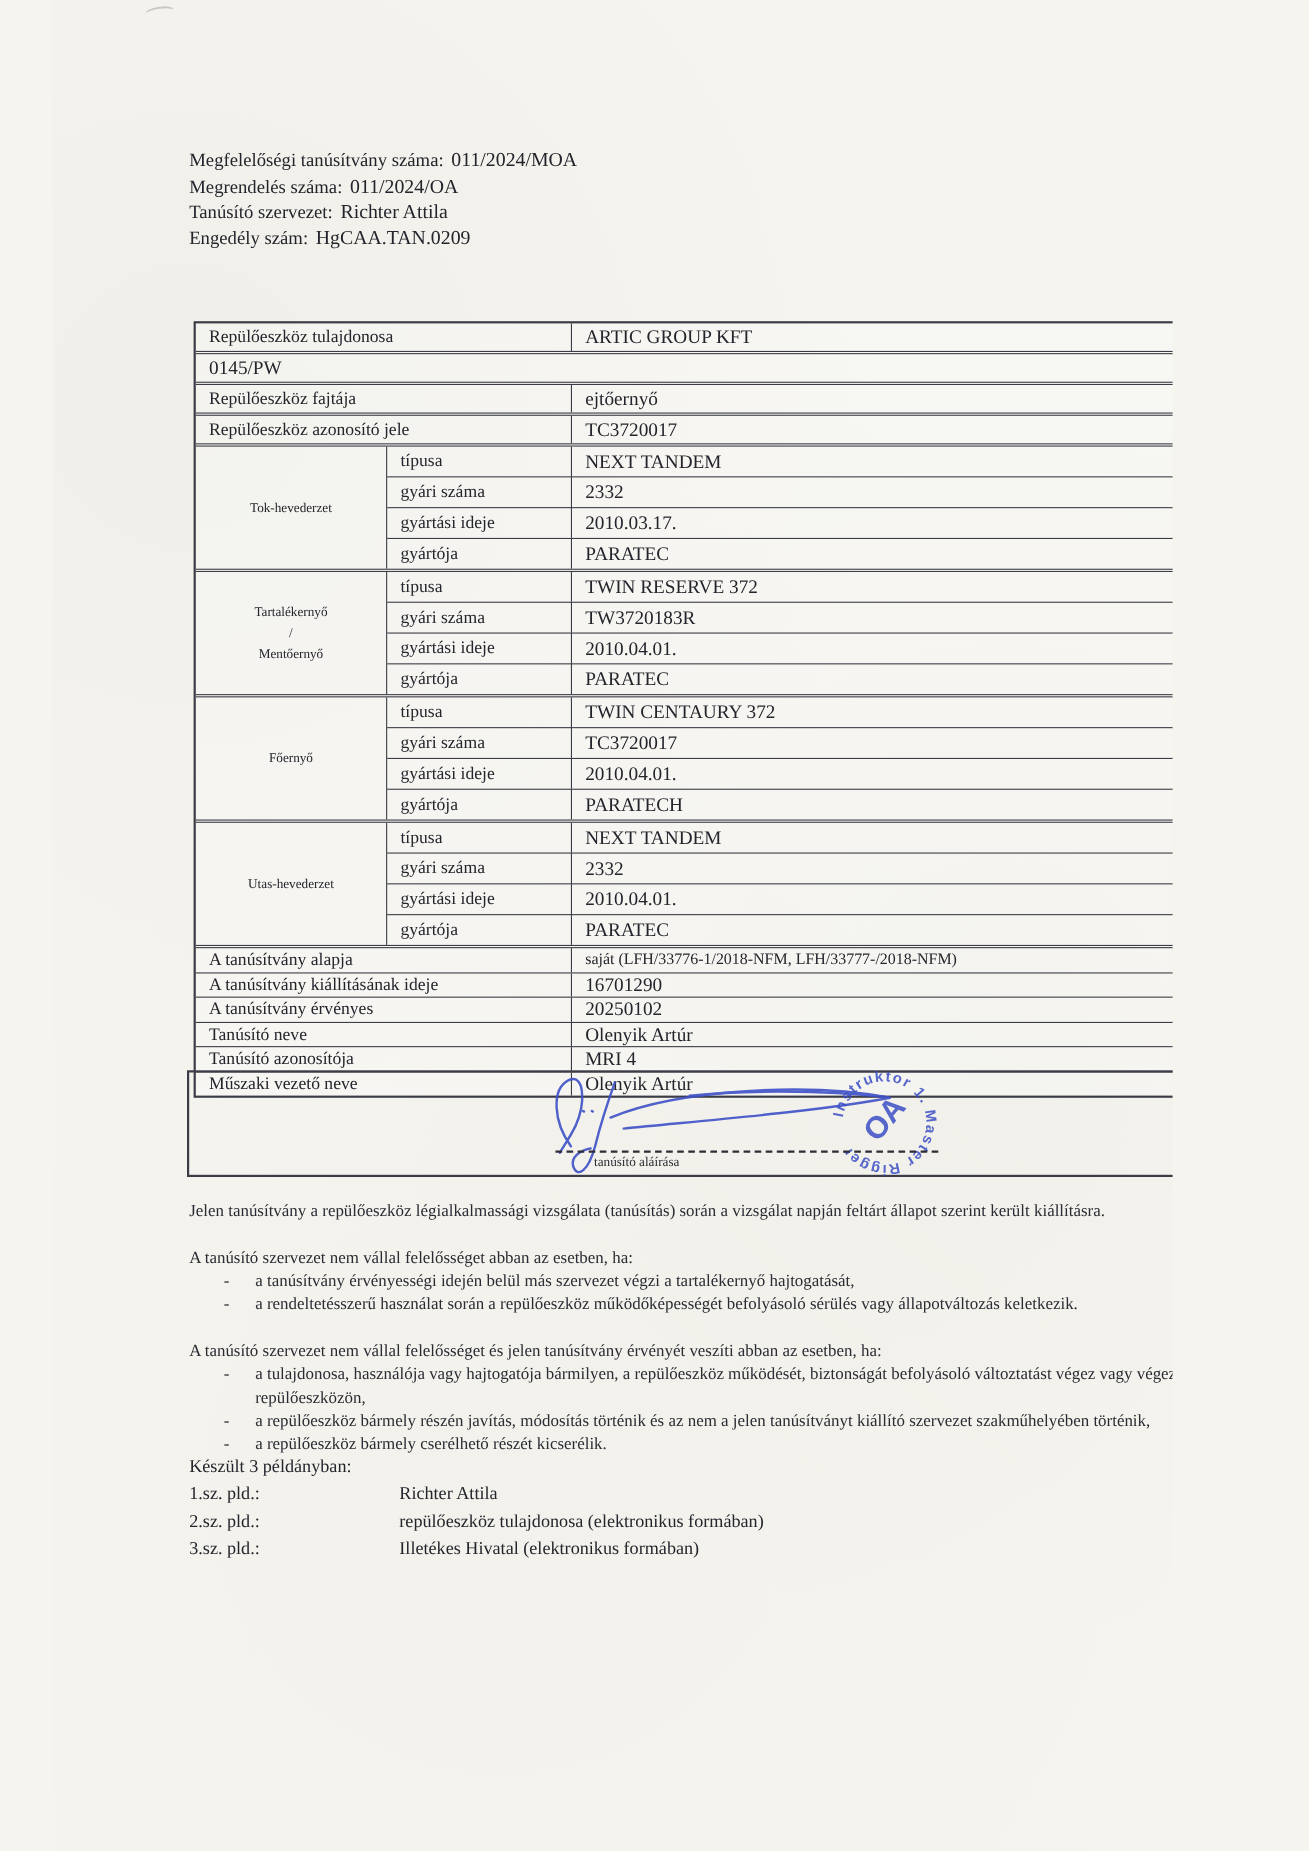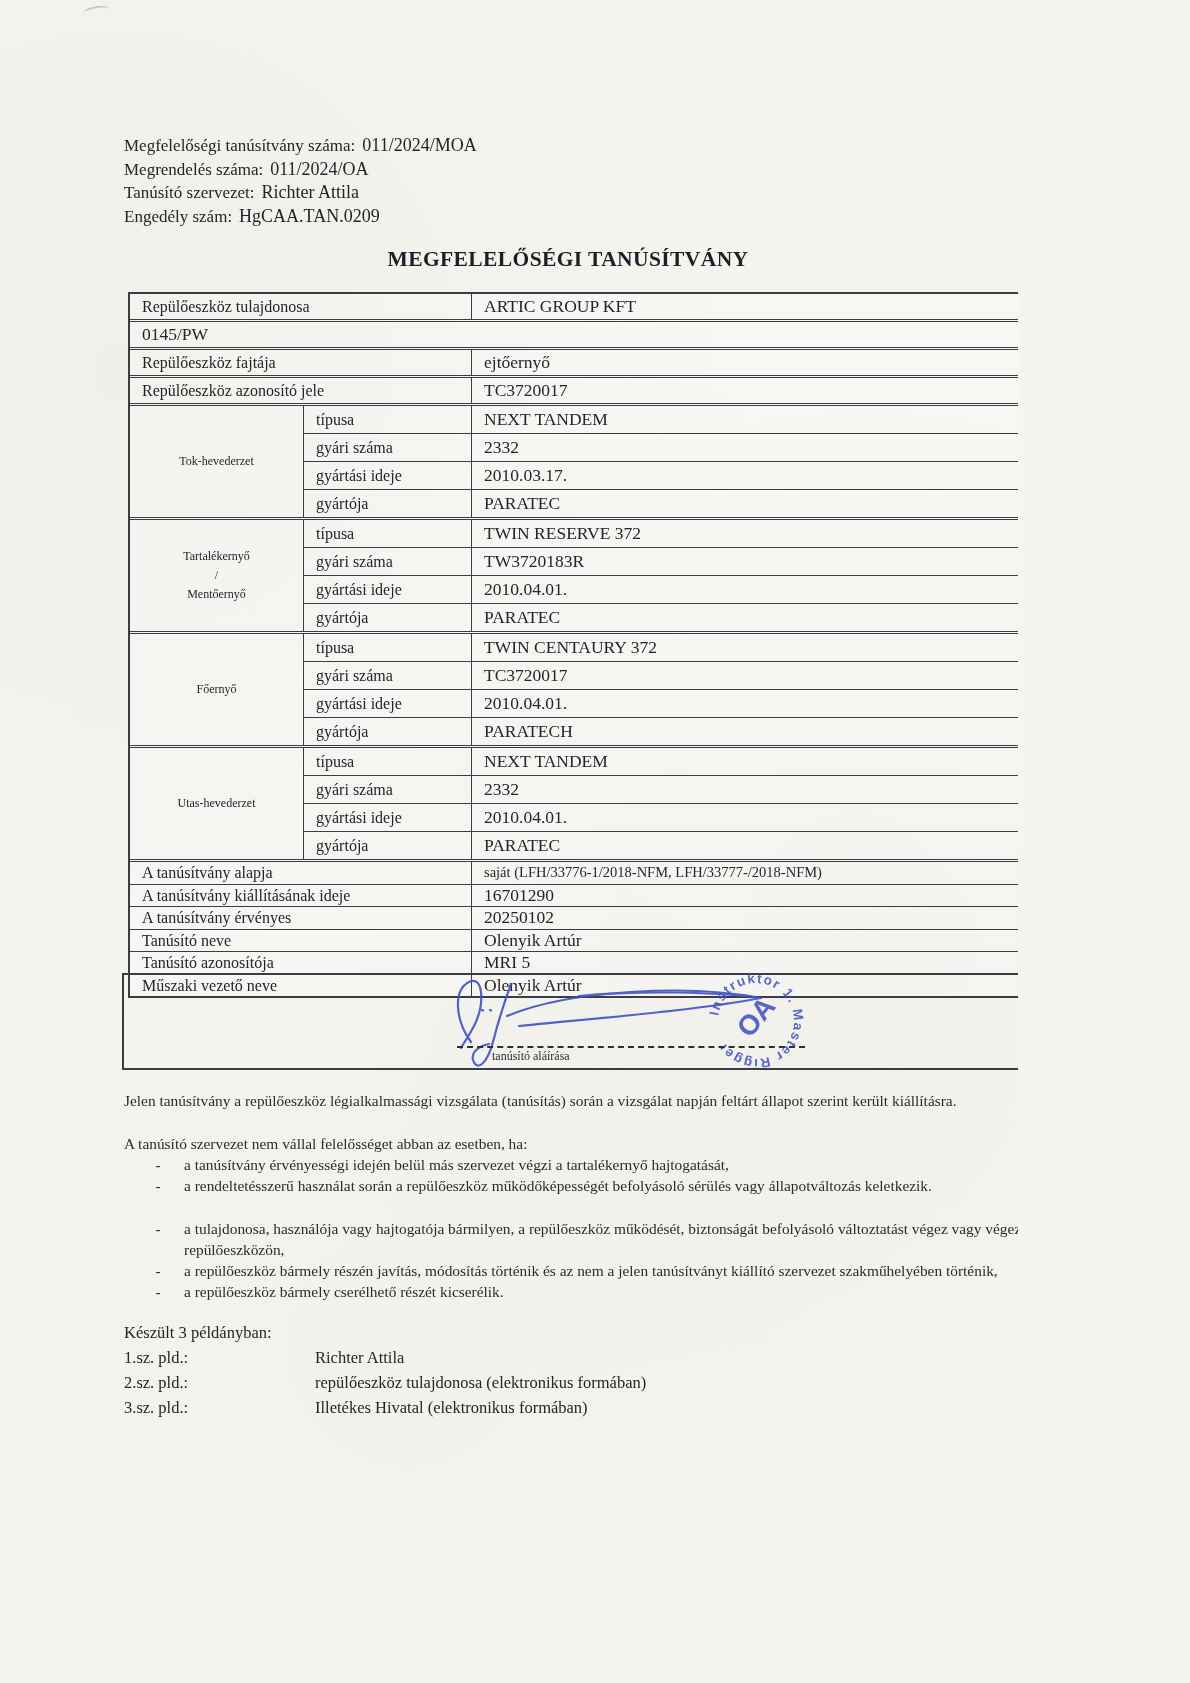--- a/index.html
+++ b/index.html
@@ -9,20 +9,21 @@
     font-family:"Liberation Serif", serif;
     color:#24242c;
   }
   .page {
     position:relative; width:1018px; height:1683px; overflow:hidden;
     background:
       radial-gradient(circle at 12% 22%, rgba(195,195,183,.10), transparent 40%),
       radial-gradient(circle at 85% 55%, rgba(200,200,188,.08), transparent 45%),
       radial-gradient(circle at 40% 80%, rgba(205,205,195,.07), transparent 50%),
       #f5f4ef;
+    margin-left: 48px;
   }
   .scan-mark { position:absolute; left:84px; top:6px; width:26px; height:8px;
     border-top:2px solid rgba(120,120,120,.35); transform:rotate(-8deg); border-radius:50%; }
 
   
   .header-block { position:absolute; left:124px; top:134px; font-size:17px; line-height:22.5px; }
   .hline .hval { font-size:18px; margin-left:7px; }
 
   
   .title { position:absolute; top:247px; left:128px; width:880px; text-align:center;
@@ -88,21 +89,20 @@
       <span>Megrendelés száma:</span><span class="hval">011/2024/OA</span>
     </div>
     <div class="hline">
       <span>Tanúsító szervezet:</span><span class="hval">Richter Attila</span>
     </div>
     <div class="hline">
       <span>Engedély szám:</span><span class="hval">HgCAA.TAN.0209</span>
     </div>
   </div>
 
-  <div class="title">MEGFELELŐSÉGI TANÚSÍTVÁNY</div>
 
   <div class="cert-table">
 
     <div class="trow">
       <div class="cell lab">Repülőeszköz tulajdonosa</div>
       <div class="cell val">ARTIC GROUP KFT</div>
     </div>
     <div class="trow sep-double">
       <div class="cell val">0145/PW</div>
     </div>
@@ -176,21 +176,21 @@
     <div class="trow frow sep-single">
       <div class="cell lab">A tanúsítvány érvényes</div>
       <div class="cell val">20250102</div>
     </div>
     <div class="trow frow sep-single">
       <div class="cell lab">Tanúsító neve</div>
       <div class="cell val">Olenyik Artúr</div>
     </div>
     <div class="trow frow sep-single">
       <div class="cell lab">Tanúsító azonosítója</div>
-      <div class="cell val">MRI 5</div>
+      <div class="cell val">MRI 4</div>
     </div>
     <div class="trow frow sep-single">
       <div class="cell lab">Műszaki vezető neve</div>
       <div class="cell val">Olenyik Artúr</div>
     </div>
   </div>
 
   <div class="sigbox">
     <svg class="sig-svg" width="400" height="130" viewBox="0 0 400 130">
       <g fill="none" stroke="#3f51c8" stroke-width="2.2" stroke-linecap="round" opacity="0.9">
@@ -227,20 +227,21 @@
           <span class="li-text">a tanúsítvány érvényességi idején belül más szervezet végzi a tartalékernyő hajtogatását,</span>
         </div>
         <div class="li">
           <span class="dash">-</span>
           <span class="li-text">a rendeltetésszerű használat során a repülőeszköz működőképességét befolyásoló sérülés vagy állapotváltozás keletkezik.</span>
         </div>
       </div>
     </div>
 
     <div class="note-sec">
+      <div>A tanúsító szervezet nem vállal felelősséget és jelen tanúsítvány érvényét veszíti abban az esetben, ha:</div>
       <div class="li-list">
         <div class="li">
           <span class="dash">-</span>
           <span class="li-text">a tulajdonosa, használója vagy hajtogatója bármilyen, a repülőeszköz működését, biztonságát befolyásoló változtatást végez vagy végeztet a repülőeszközön,</span>
         </div>
         <div class="li">
           <span class="dash">-</span>
           <span class="li-text">a repülőeszköz bármely részén javítás, módosítás történik és az nem a jelen tanúsítványt kiállító szervezet szakműhelyében történik,</span>
         </div>
         <div class="li">

